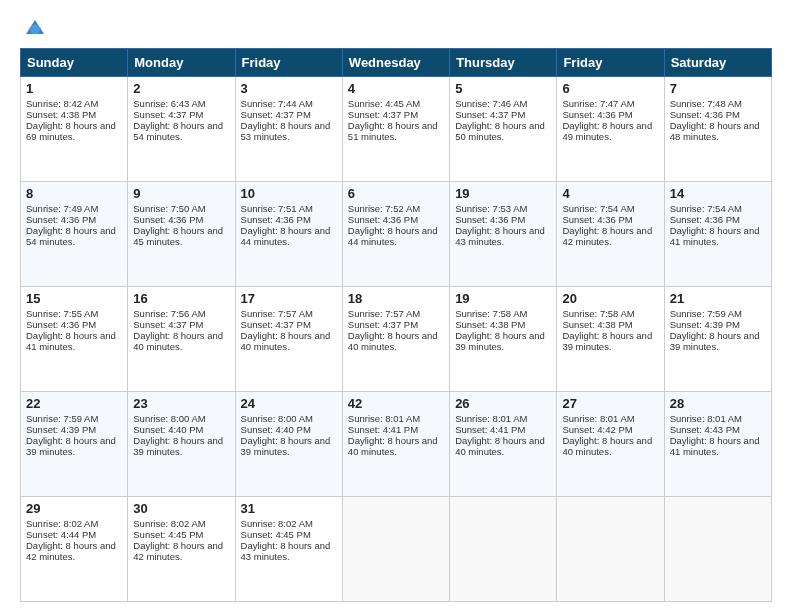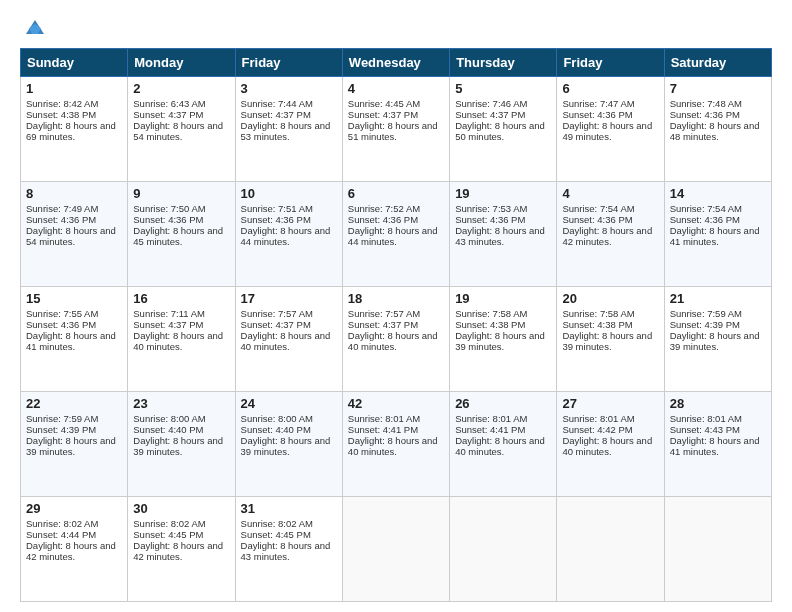--- a/index.html
+++ b/index.html
@@ -147,21 +147,21 @@
           <td><span class="day-num">8</span><span>Sunrise: 7:49 AM</span><br><span>Sunset: 4:36 PM</span><br><span>Daylight: 8 hours and 54 minutes.</span></td>
           <td><span class="day-num">9</span><span>Sunrise: 7:50 AM</span><br><span>Sunset: 4:36 PM</span><br><span>Daylight: 8 hours and 45 minutes.</span></td>
           <td><span class="day-num">10</span><span>Sunrise: 7:51 AM</span><br><span>Sunset: 4:36 PM</span><br><span>Daylight: 8 hours and 44 minutes.</span></td>
           <td><span class="day-num">6</span><span>Sunrise: 7:52 AM</span><br><span>Sunset: 4:36 PM</span><br><span>Daylight: 8 hours and 44 minutes.</span></td>
           <td><span class="day-num">19</span><span>Sunrise: 7:53 AM</span><br><span>Sunset: 4:36 PM</span><br><span>Daylight: 8 hours and 43 minutes.</span></td>
           <td><span class="day-num">4</span><span>Sunrise: 7:54 AM</span><br><span>Sunset: 4:36 PM</span><br><span>Daylight: 8 hours and 42 minutes.</span></td>
           <td><span class="day-num">14</span><span>Sunrise: 7:54 AM</span><br><span>Sunset: 4:36 PM</span><br><span>Daylight: 8 hours and 41 minutes.</span></td>
         </tr>
         <tr>
           <td><span class="day-num">15</span><span>Sunrise: 7:55 AM</span><br><span>Sunset: 4:36 PM</span><br><span>Daylight: 8 hours and 41 minutes.</span></td>
-          <td><span class="day-num">16</span><span>Sunrise: 7:11 AM</span><br><span>Sunset: 4:37 PM</span><br><span>Daylight: 8 hours and 40 minutes.</span></td>
+          <td><span class="day-num">16</span><span>Sunrise: 7:56 AM</span><br><span>Sunset: 4:37 PM</span><br><span>Daylight: 8 hours and 40 minutes.</span></td>
           <td><span class="day-num">17</span><span>Sunrise: 7:57 AM</span><br><span>Sunset: 4:37 PM</span><br><span>Daylight: 8 hours and 40 minutes.</span></td>
           <td><span class="day-num">18</span><span>Sunrise: 7:57 AM</span><br><span>Sunset: 4:37 PM</span><br><span>Daylight: 8 hours and 40 minutes.</span></td>
           <td><span class="day-num">19</span><span>Sunrise: 7:58 AM</span><br><span>Sunset: 4:38 PM</span><br><span>Daylight: 8 hours and 39 minutes.</span></td>
           <td><span class="day-num">20</span><span>Sunrise: 7:58 AM</span><br><span>Sunset: 4:38 PM</span><br><span>Daylight: 8 hours and 39 minutes.</span></td>
           <td><span class="day-num">21</span><span>Sunrise: 7:59 AM</span><br><span>Sunset: 4:39 PM</span><br><span>Daylight: 8 hours and 39 minutes.</span></td>
         </tr>
         <tr>
           <td><span class="day-num">22</span><span>Sunrise: 7:59 AM</span><br><span>Sunset: 4:39 PM</span><br><span>Daylight: 8 hours and 39 minutes.</span></td>
           <td><span class="day-num">23</span><span>Sunrise: 8:00 AM</span><br><span>Sunset: 4:40 PM</span><br><span>Daylight: 8 hours and 39 minutes.</span></td>
           <td><span class="day-num">24</span><span>Sunrise: 8:00 AM</span><br><span>Sunset: 4:40 PM</span><br><span>Daylight: 8 hours and 39 minutes.</span></td>

